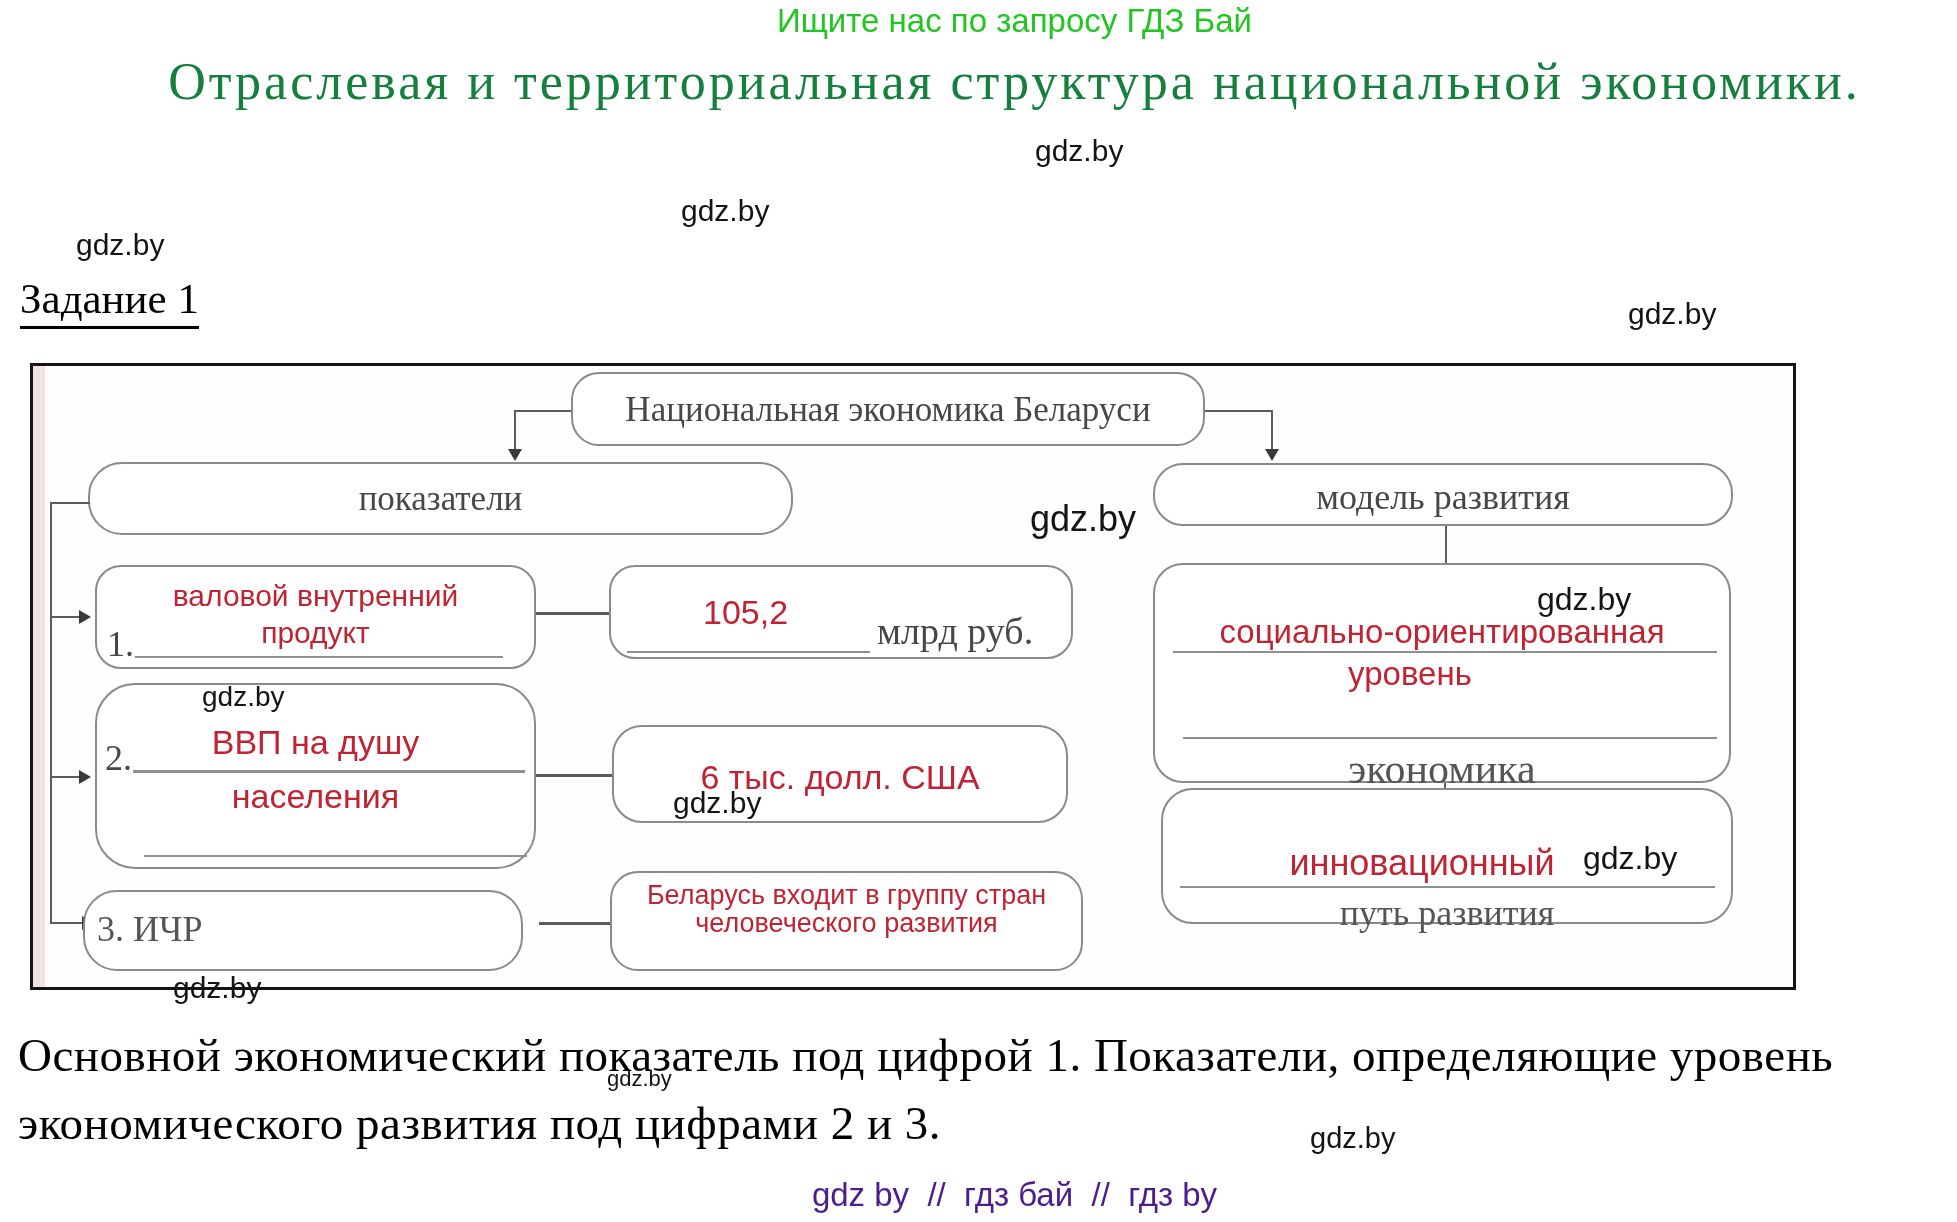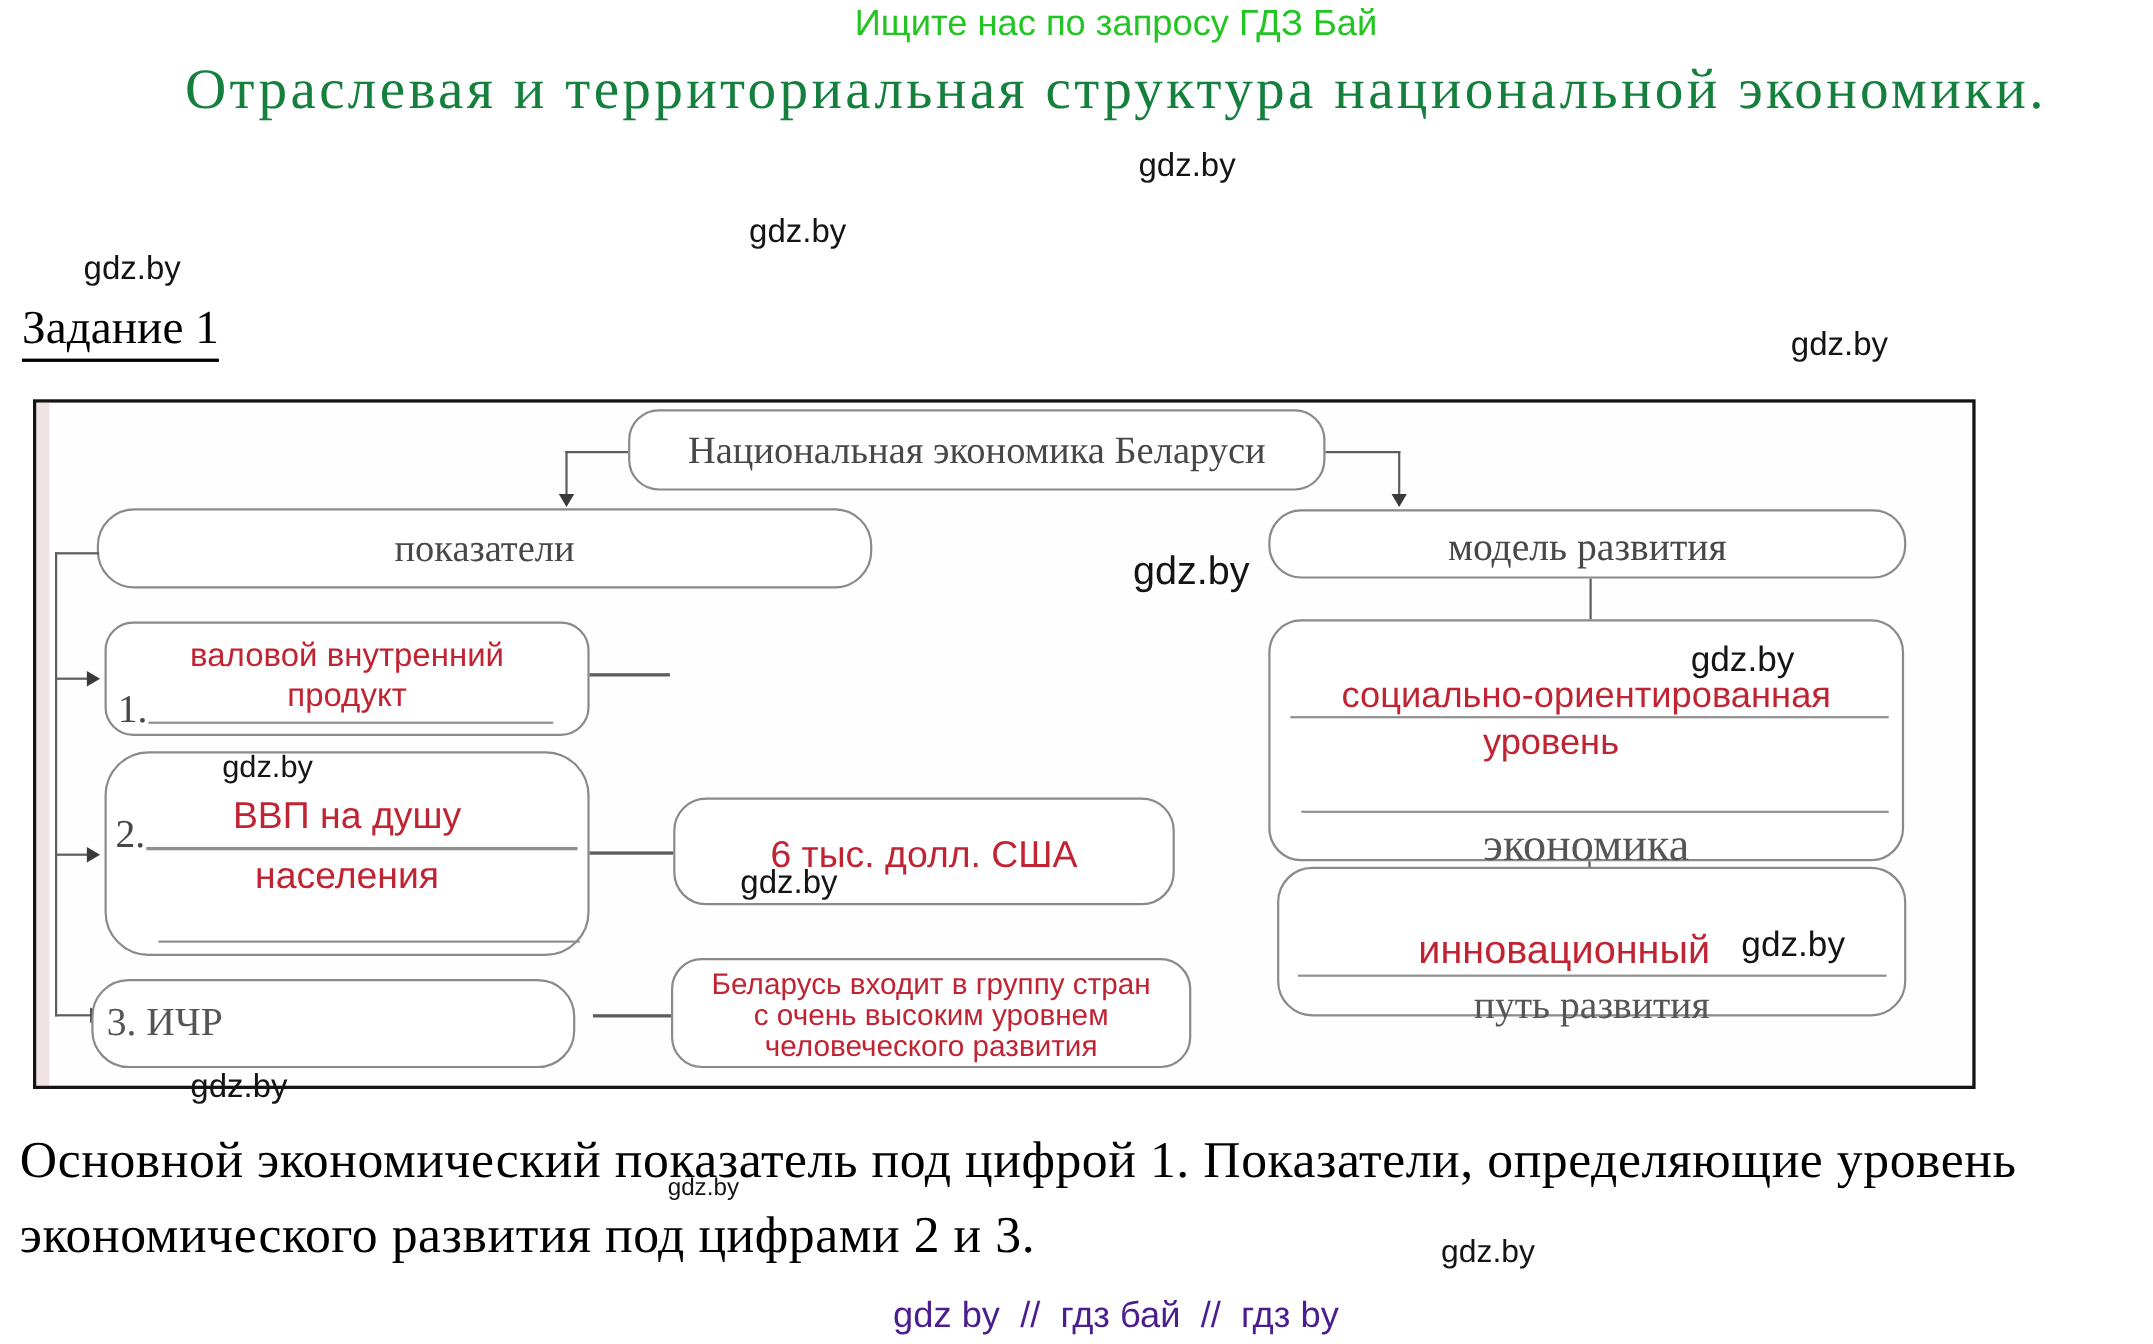--- a/index.html
+++ b/index.html
@@ -76,20 +76,25 @@
 
     <div class="box" style="left:62px;top:199px;width:441px;height:104px;border-radius:26px;">
       <div class="red txtc" style="position:absolute;left:0;width:100%;top:10px;font-size:30px;line-height:37px;">
         <div>валовой внутренний</div>
         <div>продукт</div>
       </div>
       <div class="ptxt" style="position:absolute;left:10px;top:56px;font-size:36px;">1.</div>
       <div class="uline" style="left:38px;top:89px;width:368px;height:2px;"></div>
     </div>
     <div class="hline" style="left:503px;top:246px;width:73px;height:3px;"></div>
+    <div class="box" style="left:576px;top:199px;width:464px;height:94px;border-radius:26px;">
+      <div class="red" style="position:absolute;left:92px;top:26px;font-size:34px;">105,2</div>
+      <div class="uline" style="left:16px;top:84px;width:243px;height:2px;"></div>
+      <div class="ptxt" style="position:absolute;left:266px;top:42px;font-size:38px;white-space:nowrap;">млрд руб.</div>
+    </div>
 
     <div class="box" style="left:62px;top:317px;width:441px;height:186px;border-radius:40px;">
       <div class="wm" style="position:absolute;left:105px;top:-4px;font-size:28px;">gdz.by</div>
       <div class="ptxt" style="position:absolute;left:8px;top:52px;font-size:36px;">2.</div>
       <div class="red txtc" style="position:absolute;left:0;width:100%;top:38px;font-size:34px;">ВВП на душу</div>
       <div class="uline" style="left:36px;top:85px;width:392px;height:3px;"></div>
       <div class="red txtc" style="position:absolute;left:0;width:100%;top:92px;font-size:34px;">населения</div>
       <div class="uline" style="left:47px;top:170px;width:383px;height:2px;"></div>
     </div>
     <div class="hline" style="left:503px;top:408px;width:76px;height:3px;"></div>
@@ -98,21 +103,20 @@
     </div>
     <div class="wm" style="position:absolute;left:640px;top:420px;font-size:30px;">gdz.by</div>
 
     <div class="box" style="left:50px;top:524px;width:440px;height:81px;border-radius:34px;">
       <div class="ptxt" style="position:absolute;left:12px;top:16px;font-size:36px;color:#555;">3. ИЧР</div>
     </div>
     <div class="hline" style="left:506px;top:556px;width:71px;height:3px;"></div>
     <div class="box" style="left:577px;top:505px;width:473px;height:100px;border-radius:28px;">
       <div class="red txtc" style="position:absolute;left:0;width:100%;top:8px;font-size:27px;line-height:28px;">
         <div>Беларусь входит в группу стран</div>
-        <div>с очень высоким уровнем</div>
         <div>человеческого развития</div>
       </div>
     </div>
 
     <div class="wm" style="position:absolute;left:997px;top:132px;font-size:36px;">gdz.by</div>
 
     <div class="vline" style="left:1412px;top:160px;width:2px;height:37px;"></div>
     <div class="box" style="left:1120px;top:197px;width:578px;height:220px;border-radius:30px;">
       <div class="wm" style="position:absolute;left:382px;top:16px;font-size:32px;">gdz.by</div>
       <div class="red txtc" style="position:absolute;left:0;width:100%;top:48px;font-size:33px;">социально-ориентированная</div>

